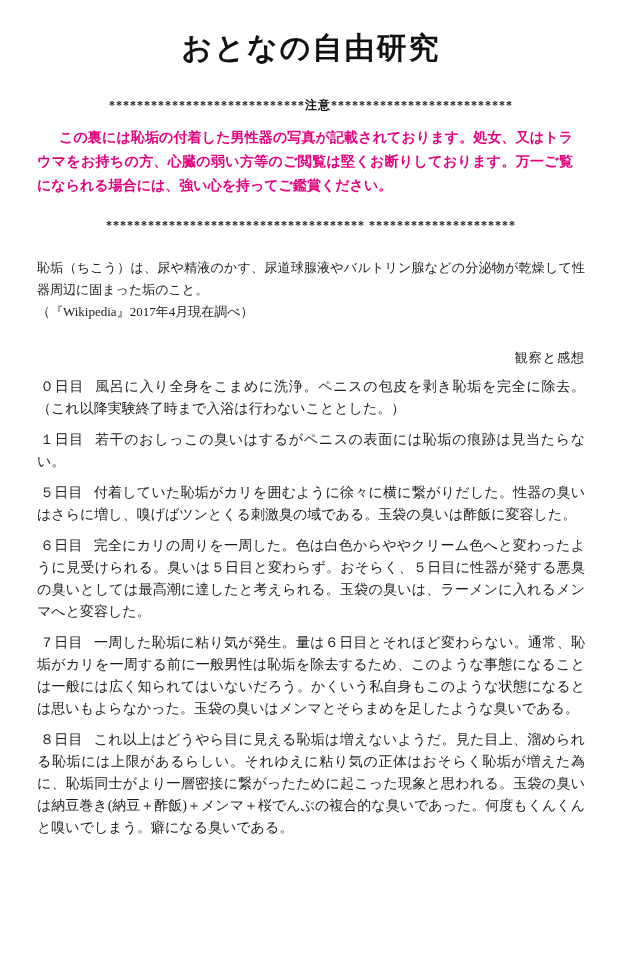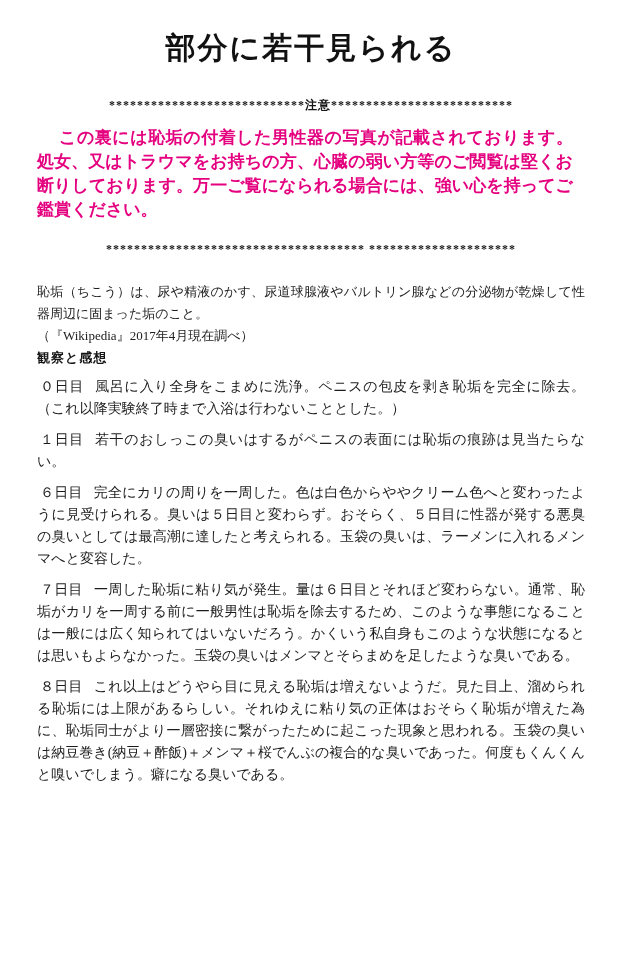--- a/index.html
+++ b/index.html
@@ -33,75 +33,76 @@
     font-weight: bold;
     letter-spacing: 1px;
     white-space: nowrap;
     color: #141414;
   }
   .divider.bottom {
     margin-top: 20px;
   }
   .warning {
     margin: 12px 12px 0 0;
-    font-size: 17px;
+    font-size: 14px;
     font-weight: bold;
     line-height: 24px;
     text-align: justify;
     text-indent: 22px;
   }
   .definition {
     margin: 24px 0 0 0;
     font-size: 13px;
     line-height: 22px;
     text-align: justify;
   }
   .section-heading {
-    margin: 2px 0 6px 0;
-    text-align: left;
+    margin: 26px 0 6px 0;
+    text-align: right;
     font-size: 13px;
-    font-weight: bold;
+    font-weight: normal;
     letter-spacing: 1px;
     color: #141414;
   }
   .entry {
     margin: 9px 0 0 0;
     font-size: 14px;
     line-height: 22px;
     text-align: justify;
     text-indent: 3px;
   }
   .entry .day {
     padding-right: 11px;
   }
 </style>
 </head>
 <body>
 
 <div class="page">
 
-  <h1 class="title">部分に若干見られる</h1>
+  <h1 class="title">おとなの自由研究</h1>
 
   <div class="divider top">****************************注意**************************</div>
 
   <p class="warning" style="color: rgb(228, 0, 127);">この裏には恥垢の付着した男性器の写真が記載されております。処女、又はトラウマをお持ちの方、心臓の弱い方等のご閲覧は堅くお断りしております。万一ご覧になられる場合には、強い心を持ってご鑑賞ください。</p>
 
   <div class="divider bottom">************************************* *********************</div>
 
   <p class="definition"><span>恥垢（ちこう）は、尿や精液のかす、尿道球腺液やバルトリン腺などの分泌物が乾燥して性器周辺に固まった垢のこと。</span><br><span>（『Wikipedia』2017年4月現在調べ）</span></p>
 
   <h2 class="section-heading">観察と感想</h2>
 
   <p class="entry"><span class="day">０日目</span><span>風呂に入り全身をこまめに洗浄。ペニスの包皮を剥き恥垢を完全に除去。（これ以降実験終了時まで入浴は行わないこととした。）</span></p>
 
   <p class="entry"><span class="day">１日目</span><span>若干のおしっこの臭いはするがペニスの表面には恥垢の痕跡は見当たらない。</span></p>
 
 
 
 
+  <p class="entry"><span class="day">５日目</span><span>付着していた恥垢がカリを囲むように徐々に横に繋がりだした。性器の臭いはさらに増し、嗅げばツンとくる刺激臭の域である。玉袋の臭いは酢飯に変容した。</span></p>
 
   <p class="entry"><span class="day">６日目</span><span>完全にカリの周りを一周した。色は白色からややクリーム色へと変わったように見受けられる。臭いは５日目と変わらず。おそらく、５日目に性器が発する悪臭の臭いとしては最高潮に達したと考えられる。玉袋の臭いは、ラーメンに入れるメンマへと変容した。</span></p>
 
   <p class="entry"><span class="day">７日目</span><span>一周した恥垢に粘り気が発生。量は６日目とそれほど変わらない。通常、恥垢がカリを一周する前に一般男性は恥垢を除去するため、このような事態になることは一般には広く知られてはいないだろう。かくいう私自身もこのような状態になるとは思いもよらなかった。玉袋の臭いはメンマとそらまめを足したような臭いである。</span></p>
 
   <p class="entry"><span class="day">８日目</span><span>これ以上はどうやら目に見える恥垢は増えないようだ。見た目上、溜められる恥垢には上限があるらしい。それゆえに粘り気の正体はおそらく恥垢が増えた為に、恥垢同士がより一層密接に繋がったために起こった現象と思われる。玉袋の臭いは納豆巻き(納豆＋酢飯)＋メンマ＋桜でんぶの複合的な臭いであった。何度もくんくんと嗅いでしまう。癖になる臭いである。</span></p>
 
   <p class="entry"></p>
 
 </div>

